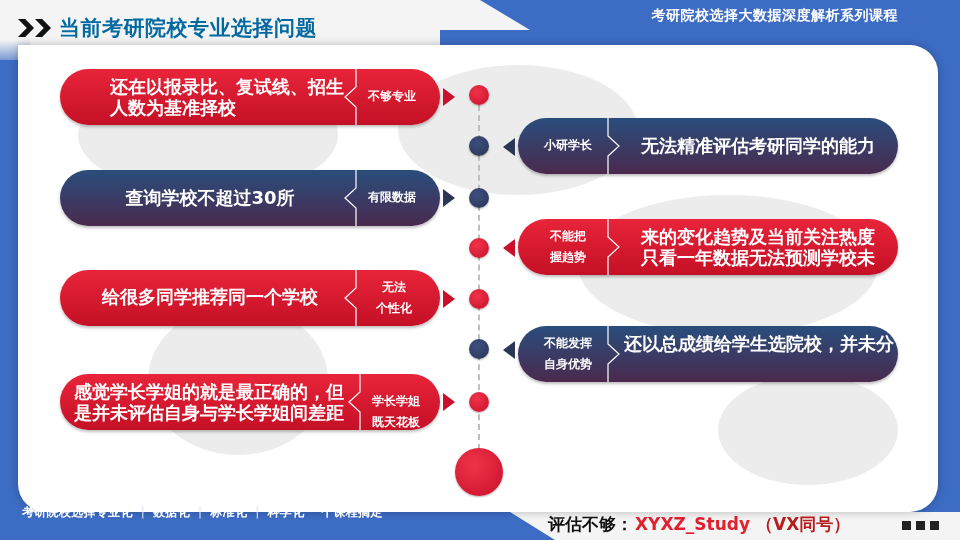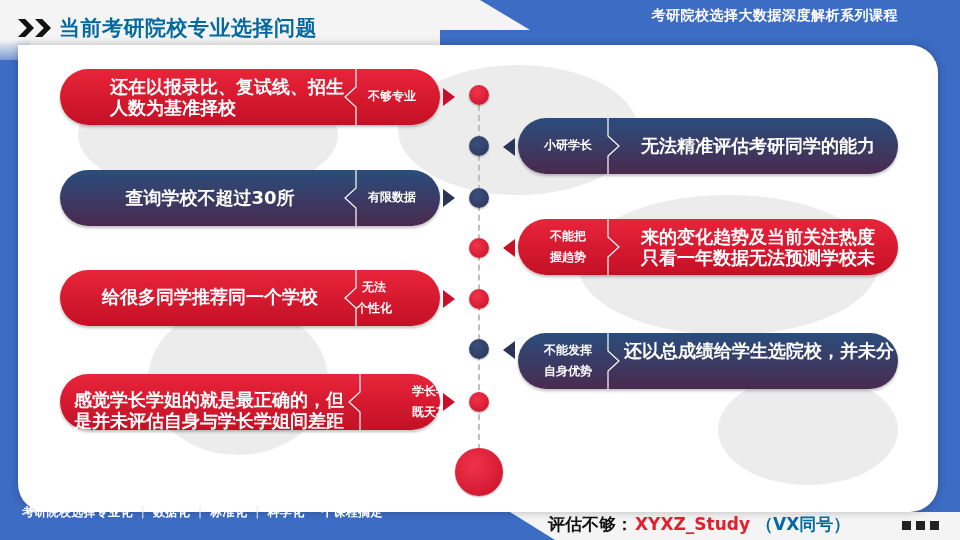--- a/index.html
+++ b/index.html
@@ -108,21 +108,21 @@
     position: absolute; left: 22px; top: 504px; color: #fff; font-size: 12px; font-weight: bold;
     z-index: 5; letter-spacing: 0.3px; white-space: nowrap;
   }
   .footer-left .bar { color: #dfe7f7; margin: 0 8px; font-weight: normal; }
   .footer-right {
     position: absolute; left: 548px; top: 513px; font-size: 17px; font-weight: bold; z-index: 5;
     display: flex; align-items: baseline; gap: 0;
   }
   .footer-right .who { color: #111; }
   .footer-right .handle { color: #e0202e; font-family: "DejaVu Sans", sans-serif; margin-left: 2px; }
-  .footer-right .note { color: #0369a1; margin-left: 6px; }
+  .footer-right .note { color: #b91c1c; margin-left: 6px; }
   .squares { position: absolute; left: 902px; top: 521px; display: flex; gap: 5px; z-index: 5; }
   .squares span { width: 9px; height: 9px; background: #222; display: block; }
 </style>
 </head>
 <body>
 
 <div class="frame-top-right"></div>
 <div class="frame-top-cut"></div>
 <div class="left-blue-strip-top"></div>
 <div class="left-blue-strip"></div>
@@ -222,54 +222,54 @@
 
 <div class="card red" style="left:60px;top:270px;width:380px;font-family:Liberation Serif, serif;">
   <div class="main-text" style="position:absolute;left:20px;top:17px;width:260px;text-align:center;">
     <div>给很多同学推荐同一个学校</div>
   </div>
   <div class="sep" style="left:282px;">
     <svg width="20" height="56">
         <polyline points="14,0 14,18 3,28 14,38 14,56" fill="none" stroke="#ffffff" stroke-width="1.2"></polyline>
       </svg>
   </div>
-  <div class="tag-text" style="position:absolute;left:280px;top:7px;width:68px;">
+  <div class="tag-text" style="position:absolute;left:300px;top:7px;width:68px;">
     <div>无法</div>
     <div>个性化</div>
   </div>
 </div>
 <div class="arrow-tip arrow-right red" style="left:443px;top:290px;"></div>
 
-<div class="card navy" style="left:518px;top:333px;width:380px;">
+<div class="card navy" style="left:518px;top:326px;width:380px;">
   <div class="tag-text" style="position:absolute;left:12px;top:7px;width:76px;">
     <div>不能发挥</div>
     <div>自身优势</div>
   </div>
   <div class="sep" style="left:86px;">
     <svg width="20" height="56">
         <polyline points="4,0 4,18 15,28 4,38 4,56" fill="none" stroke="#ffffff" stroke-width="1.2"></polyline>
       </svg>
   </div>
   <div class="main-text" style="position:absolute;left:106px;top:7px;width:270px;text-align:left;">
     <div>还以总成绩给学生选院校，并未分</div>
   </div>
 </div>
 <div class="arrow-tip arrow-left navy" style="left:503px;top:341px;"></div>
 
 <div class="card red" style="left:60px;top:374px;width:380px;">
-  <div class="main-text" style="position:absolute;left:14px;top:15px;width:270px;text-align:right;">
+  <div class="main-text" style="position:absolute;left:14px;top:7px;width:270px;text-align:right;">
     <div>感觉学长学姐的就是最正确的，但</div>
     <div>是并未评估自身与学长学姐间差距</div>
   </div>
   <div class="sep" style="left:286px;">
     <svg width="20" height="56">
         <polyline points="14,0 14,18 3,28 14,38 14,56" fill="none" stroke="#ffffff" stroke-width="1.2"></polyline>
       </svg>
   </div>
-  <div class="tag-text" style="position:absolute;left:300px;top:7px;width:72px;margin-left:40px;">
+  <div class="tag-text" style="position:absolute;left:300px;top:17px;width:72px;">
     <div>学长学姐</div>
     <div>既天花板</div>
   </div>
 </div>
 <div class="arrow-tip arrow-right red" style="left:443px;top:393px;"></div>
 
 <div class="footer-left">
   <span>考研院校选择专业化</span><span class="bar">|</span><span>数据化</span><span class="bar">|</span><span>标准化</span><span class="bar">|</span><span>科学化  一个课程搞定</span>
 </div>
 <div class="footer-right">

